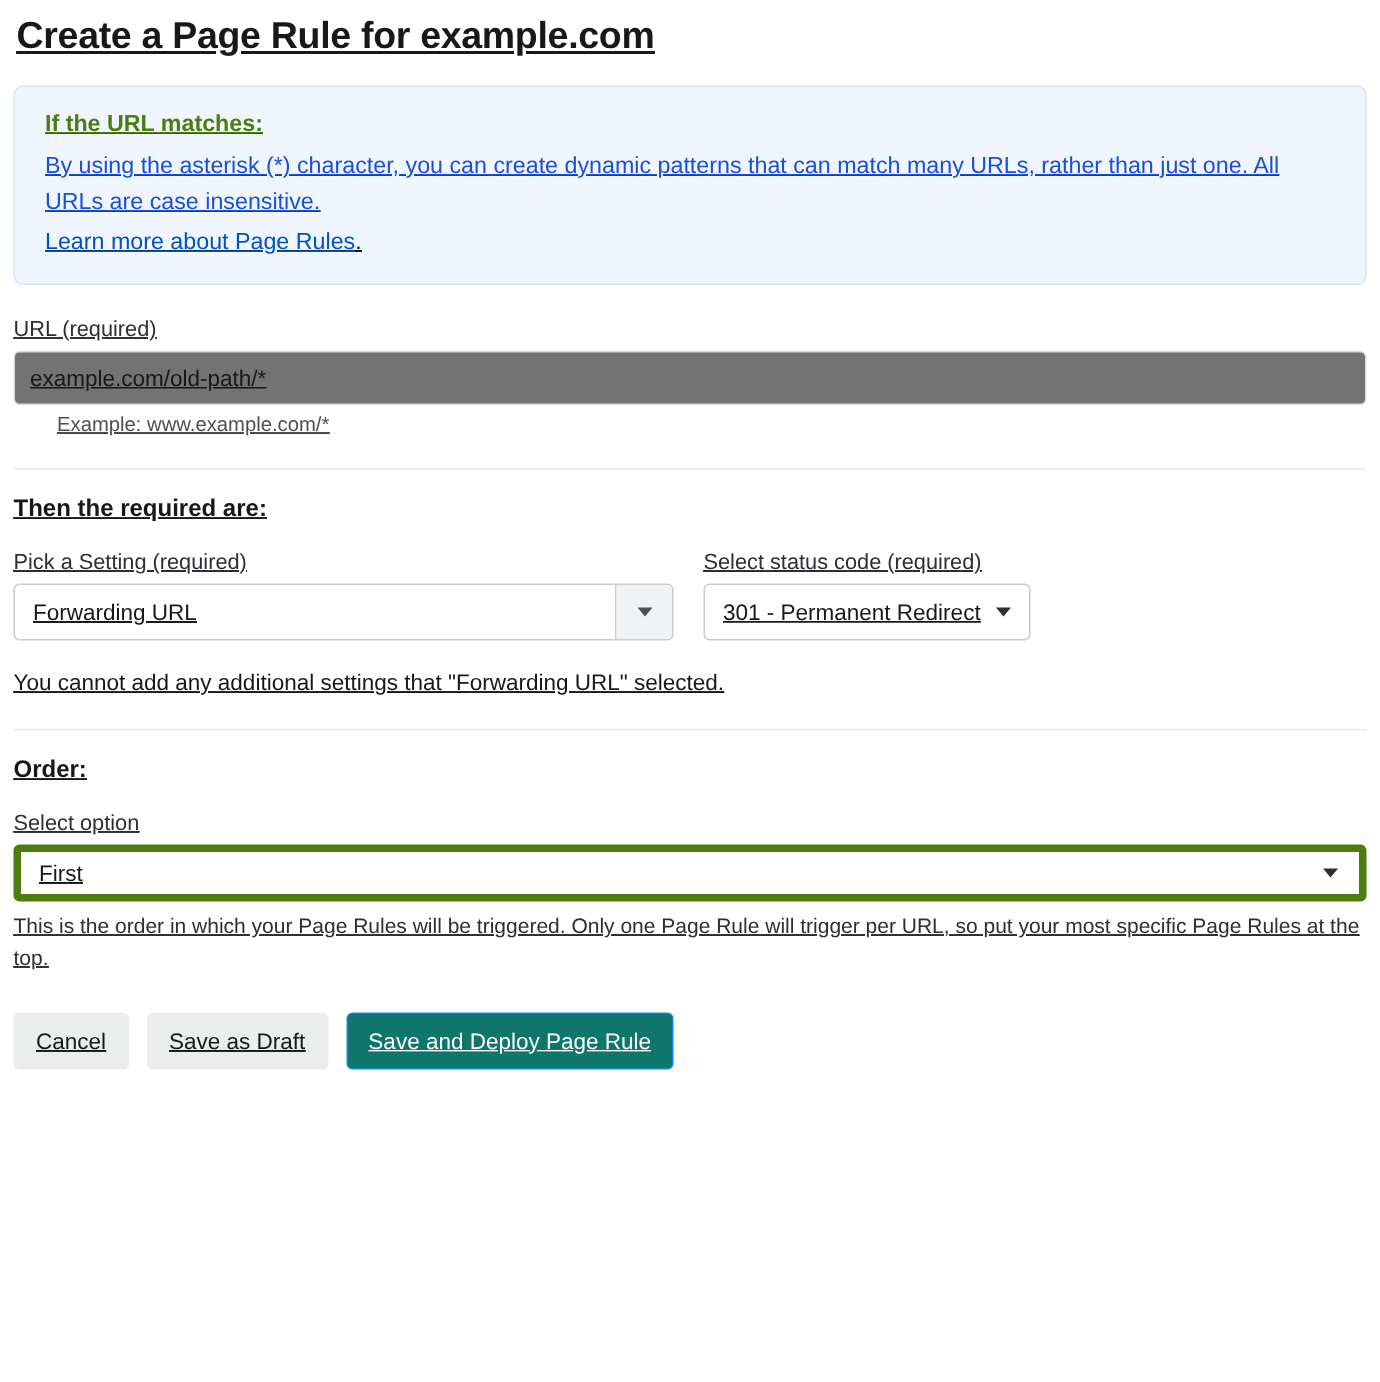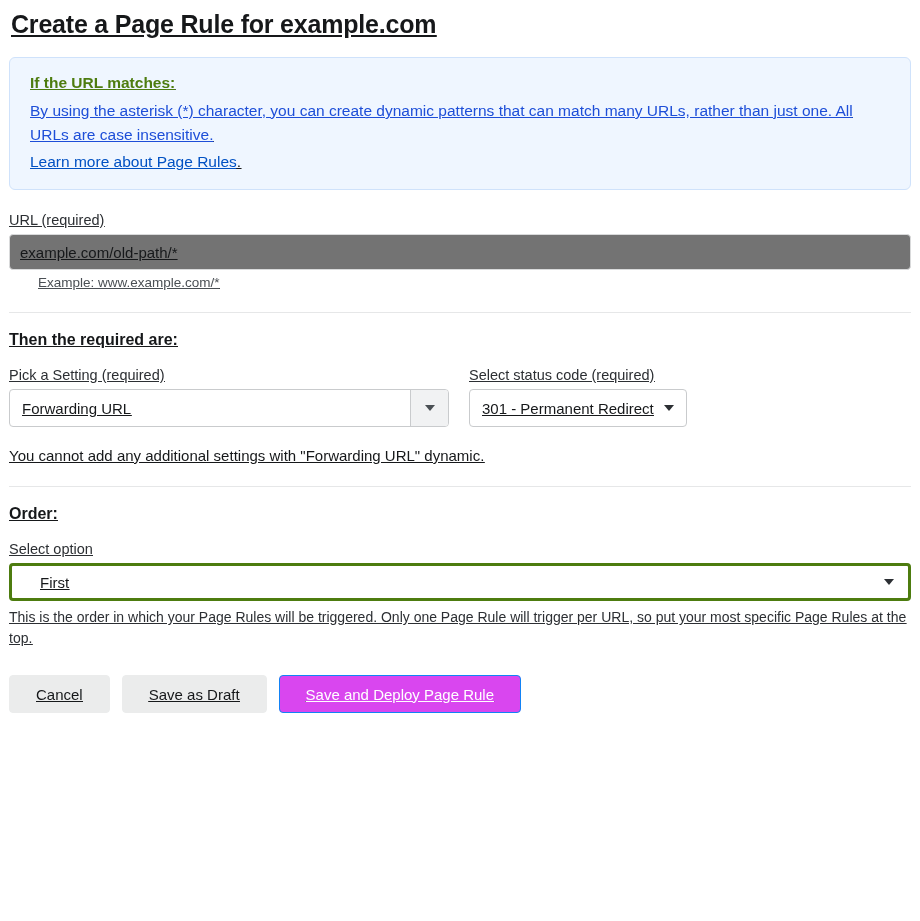--- a/index.html
+++ b/index.html
@@ -145,26 +145,26 @@
   }
   .caret-small {
     width: 0; height: 0;
     border-left: 5px solid transparent;
     border-right: 5px solid transparent;
     border-top: 6px solid #2c2f33;
   }
   .select-full {
     width: 100%;
     height: 38px;
-    border: 3px solid #4d7c0f;
-    border-radius: 4px;
-    background: #ffffff;
-    display: flex;
-    align-items: center;
-    padding: 0 14px 0 28px;
+    border: 5px solid #4d7c0f;
+    border-radius: 4px;
+    background: #ffffff;
+    display: flex;
+    align-items: center;
+    padding: 0 14px 0 12px;
     font-size: 15px;
     color: #16181a;
   }
   .select-full .val { flex: 1; }
   .note {
     font-size: 15px;
     color: #16181a;
     margin-top: 20px;
   }
   .order-hint {
@@ -180,31 +180,31 @@
     margin-top: 26px;
   }
   .btn {
     height: 38px;
     border-radius: 4px;
     font-size: 15px;
     font-family: "Liberation Sans", sans-serif;
     display: inline-flex;
     align-items: center;
     justify-content: center;
-    padding: 0 26px;
+    padding: 0 14px;
     border: 1px solid transparent;
     cursor: pointer;
   }
   .btn-secondary {
     background: #ebecec;
     color: #16181a;
     border-color: #ebecec;
   }
   .btn-primary {
-    background: #d946ef;
+    background: #0f766e;
     color: #ffffff;
     border-color: #1283f5;
   }
   .mt-block { margin-top: 22px; }
 </style>
 </head>
 <body>
 
 <div class="page">
 
@@ -240,21 +240,21 @@
     <div class="col-status">
       <label class="field-label">Select status code (required)</label>
       <div class="select-inline">
         <span>301 - Permanent Redirect</span>
         <span class="caret-small"></span>
       </div>
     </div>
   </div>
 
 
-  <div class="note">You cannot add any additional settings with "Forwarding URL" dynamic.</div>
+  <div class="note">You cannot add any additional settings that "Forwarding URL" selected.</div>
 
   <hr class="divider">
 
   <div class="section-head">Order:</div>
 
   <label class="field-label">Select option</label>
   <div class="select-full">
     <span class="val">First</span>
     <span class="caret-small"></span>
   </div>

